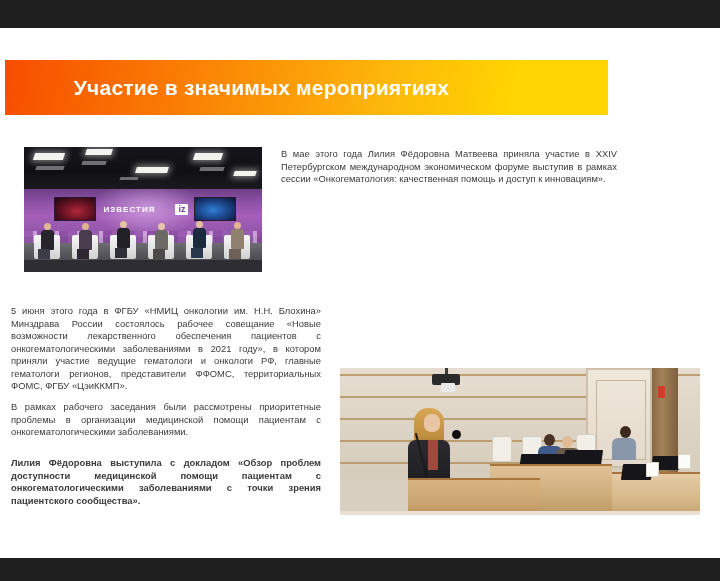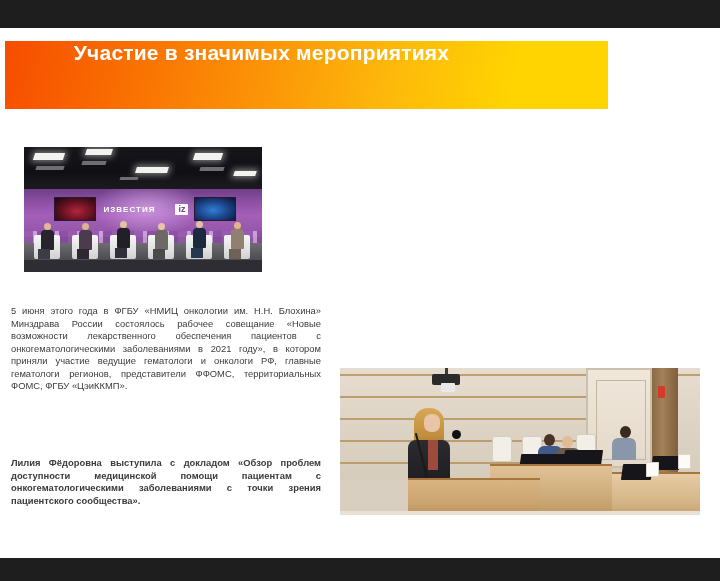--- a/index.html
+++ b/index.html
@@ -33,25 +33,25 @@
   .slide {
     position: absolute;
     left: 0; top: 28px;
     width: 720px; height: 530px;
     background: #ffffff;
   }
 
   
   .title-banner {
     position: absolute;
-    left: 5px; top: 13px;
-    width: 603px; height: 68px;
+    left: 5px; top: 32px;
+    width: 603px; height: 55px;
     background: linear-gradient(100deg, #f64d00 0%, #f86400 14%, #fb8c06 38%, #fdb90b 64%, #ffd400 84%, #ffd400 100%);
     display: flex;
-    align-items: flex-start;
+    align-items: center;
     justify-content: center;
   }
   .title-text {
     color: #ffffff;
     font-size: 21px;
     font-weight: bold;
     letter-spacing: 0.2px;
     text-align: center;
     white-space: nowrap;
     padding-right: 90px;
@@ -357,23 +357,25 @@
       <div class="pp-body" style="left:169px; top:81px; background:#1c2a3e;"></div>
       <div class="pp-legs" style="left:167px; top:101px; background:#29374c;"></div>
     </div>
     <div class="pp-person">
       <div class="pp-head" style="left:210px; top:75px; background:#dfb58c;"></div>
       <div class="pp-body" style="left:207px; top:82px; background:#8f8070;"></div>
       <div class="pp-legs" style="left:205px; top:102px; background:#6e6256;"></div>
     </div>
   </div>
 
+  <div class="txt txt-intro">В мае этого года Лилия Фёдоровна Матвеева приняла участие  в  XXIV Петербургском международном экономическом форуме выступив в рамках сессии «Онкогематология: качественная помощь и доступ к инновациям».</div>
 
   <div class="txt txt-p1">5 июня этого года в ФГБУ «НМИЦ онкологии им. Н.Н. Блохина» Минздрава России состоялось рабочее совещание «Новые возможности лекарственного обеспечения пациентов с онкогематологическими заболеваниями в 2021 году», в котором приняли участие ведущие гематологи и онкологи РФ, главные гематологи регионов, представители ФФОМС, территориальных ФОМС, ФГБУ «ЦэиККМП».</div>
 
+  <div class="txt txt-p2">В рамках рабочего заседания были рассмотрены приоритетные проблемы в организации медицинской помощи пациентам с онкогематологическими заболеваниями.</div>
 
   <div class="txt txt-p3">Лилия Фёдоровна выступила с докладом «Обзор проблем доступности медицинской помощи пациентам с онкогематологическими заболеваниями с точки зрения пациентского сообщества».</div>
 
   <div class="photo photo-hall">
     <div class="ph-wall"></div>
 
     <div class="ph-panelline full" style="top:6px;"></div>
     <div class="ph-panelline" style="top:28px;"></div>
     <div class="ph-panelline" style="top:50px;"></div>
     <div class="ph-panelline" style="top:72px;"></div>

